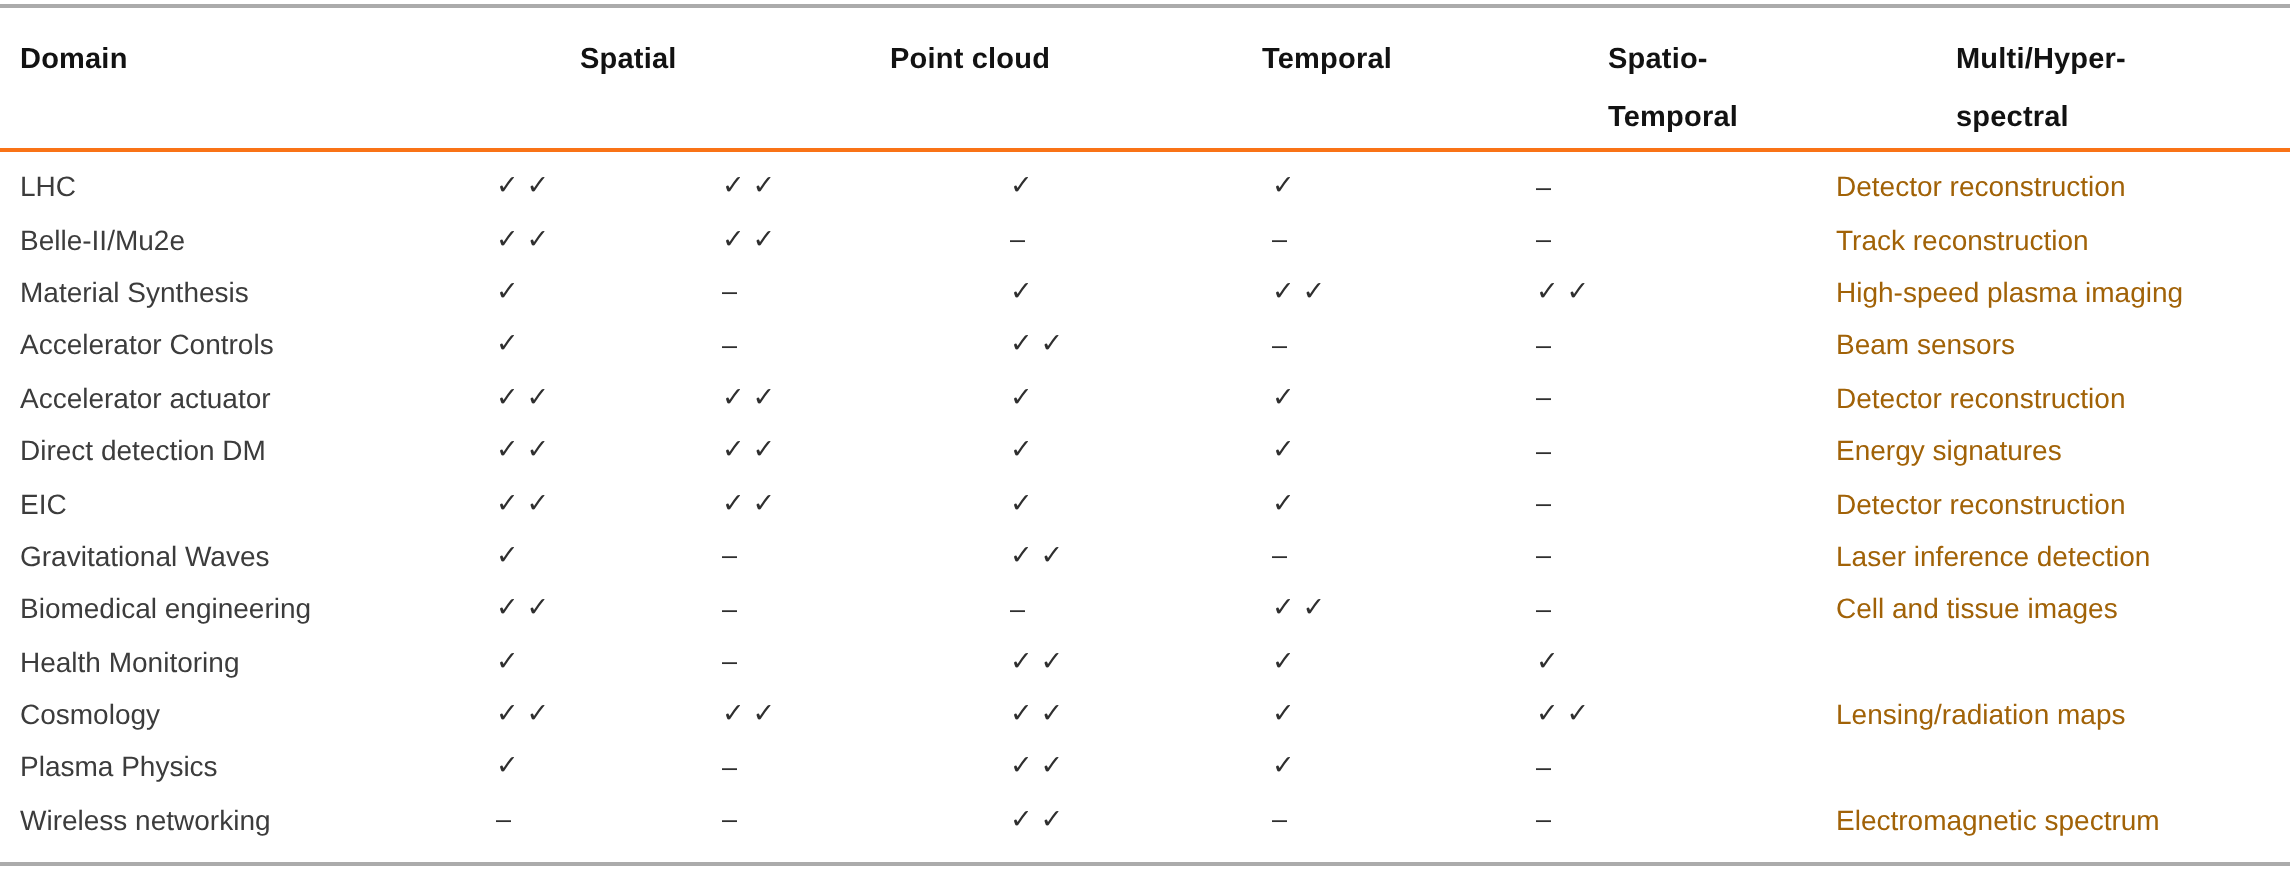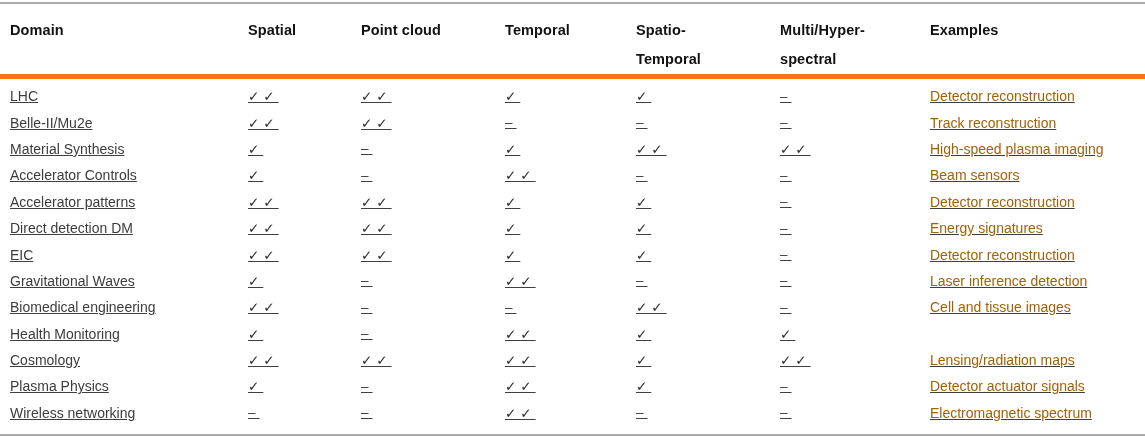--- a/index.html
+++ b/index.html
@@ -23,49 +23,49 @@
     width: 1145px;
     border-top: 2px solid #ababab;
     border-bottom: 2px solid #ababab;
     box-sizing: border-box;
   }
   .hrow {
     display: flex;
     align-items: flex-start;
     padding: 12px 2px 0 10px;
     height: 58px;
-    border-bottom: 5px solid #f97316;
+    border-bottom: 2px solid #f97316;
     box-sizing: content-box;
+    gap: 42px;
   }
   .hcell {
     font-weight: bold;
     font-size: 14.5px;
     line-height: 29px;
     color: #121212;
     letter-spacing: 0.1px;
   }
   .hline { display: block; }
   .body { padding: 4px 10px 8px 10px; }
   .row {
     display: flex;
     align-items: center;
     height: 26.4px;
-    text-decoration: underline;
   }
   .cell {
     font-size: 14px;
     white-space: nowrap;
     overflow: hidden;
   }
   .col0 { width: 210px; flex: 0 0 210px; }
   .col1 { width: 113px; flex: 0 0 113px; margin-left: 28px; }
   .col2 { width: 144px; flex: 0 0 144px; }
   .col3 { width: 131px; flex: 0 0 131px; }
   .col4 { width: 132px; flex: 0 0 132px; }
-  .col5 { width: 150px; flex: 0 0 150px; margin-left: 12px; }
+  .col5 { width: 150px; flex: 0 0 150px; }
   .col6 { flex: 1 1 auto; }
   .domain-cell { color: #3c3c3c; }
   .mark-cell {
     color: #2f2f2f;
     font-size: 13.5px;
     letter-spacing: 4px;
   }
   .examples-cell { color: #a16207; }
 </style>
 </head>
@@ -131,21 +131,21 @@
         <div class="row">
           <div class="cell col0 domain-cell">Accelerator Controls</div>
           <div class="cell col1 mark-cell">✓</div>
           <div class="cell col2 mark-cell">–</div>
           <div class="cell col3 mark-cell">✓✓</div>
           <div class="cell col4 mark-cell">–</div>
           <div class="cell col5 mark-cell">–</div>
           <div class="cell col6 examples-cell">Beam sensors</div>
         </div>
         <div class="row">
-          <div class="cell col0 domain-cell">Accelerator patterns</div>
+          <div class="cell col0 domain-cell">Accelerator actuator</div>
           <div class="cell col1 mark-cell">✓✓</div>
           <div class="cell col2 mark-cell">✓✓</div>
           <div class="cell col3 mark-cell">✓</div>
           <div class="cell col4 mark-cell">✓</div>
           <div class="cell col5 mark-cell">–</div>
           <div class="cell col6 examples-cell">Detector reconstruction</div>
         </div>
         <div class="row">
           <div class="cell col0 domain-cell">Direct detection DM</div>
           <div class="cell col1 mark-cell">✓✓</div>
@@ -199,21 +199,20 @@
           <div class="cell col5 mark-cell">✓✓</div>
           <div class="cell col6 examples-cell">Lensing/radiation maps</div>
         </div>
         <div class="row">
           <div class="cell col0 domain-cell">Plasma Physics</div>
           <div class="cell col1 mark-cell">✓</div>
           <div class="cell col2 mark-cell">–</div>
           <div class="cell col3 mark-cell">✓✓</div>
           <div class="cell col4 mark-cell">✓</div>
           <div class="cell col5 mark-cell">–</div>
-          <div class="cell col6 examples-cell">Detector actuator signals</div>
         </div>
         <div class="row">
           <div class="cell col0 domain-cell">Wireless networking</div>
           <div class="cell col1 mark-cell">–</div>
           <div class="cell col2 mark-cell">–</div>
           <div class="cell col3 mark-cell">✓✓</div>
           <div class="cell col4 mark-cell">–</div>
           <div class="cell col5 mark-cell">–</div>
           <div class="cell col6 examples-cell">Electromagnetic spectrum</div>
         </div>

